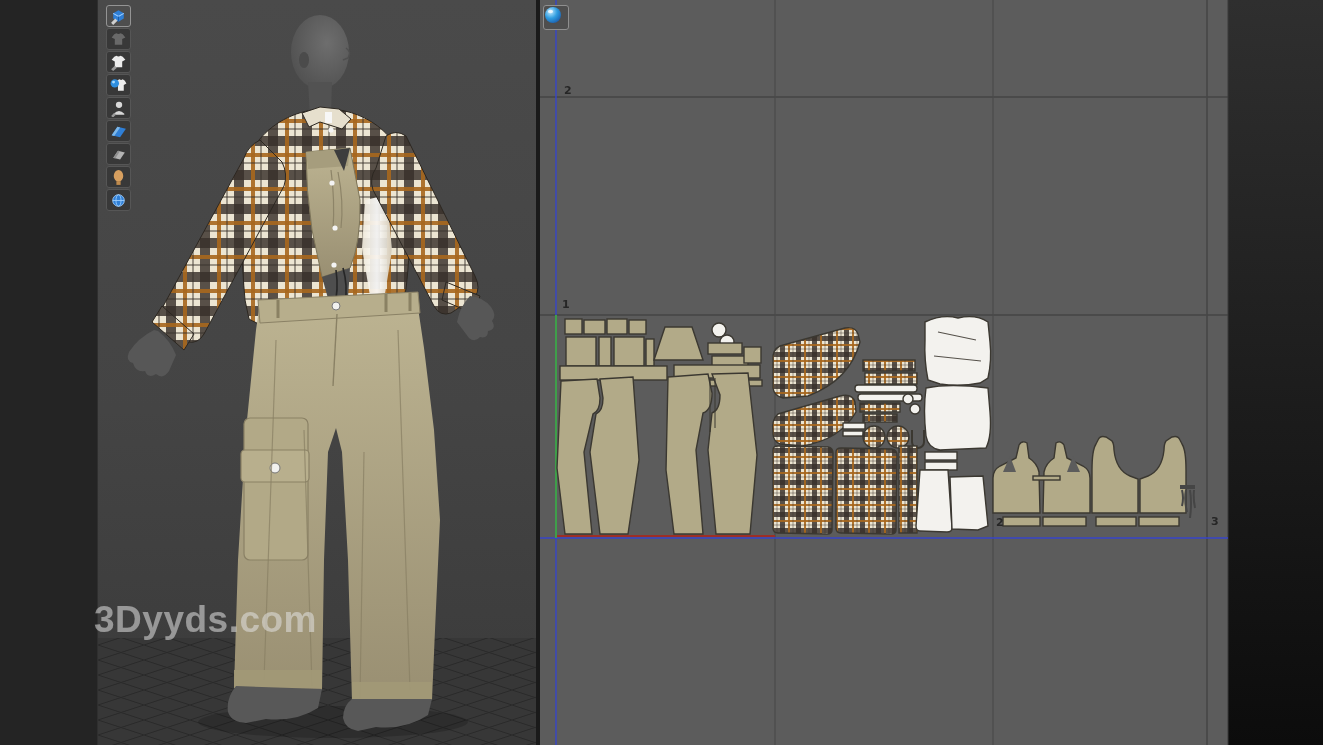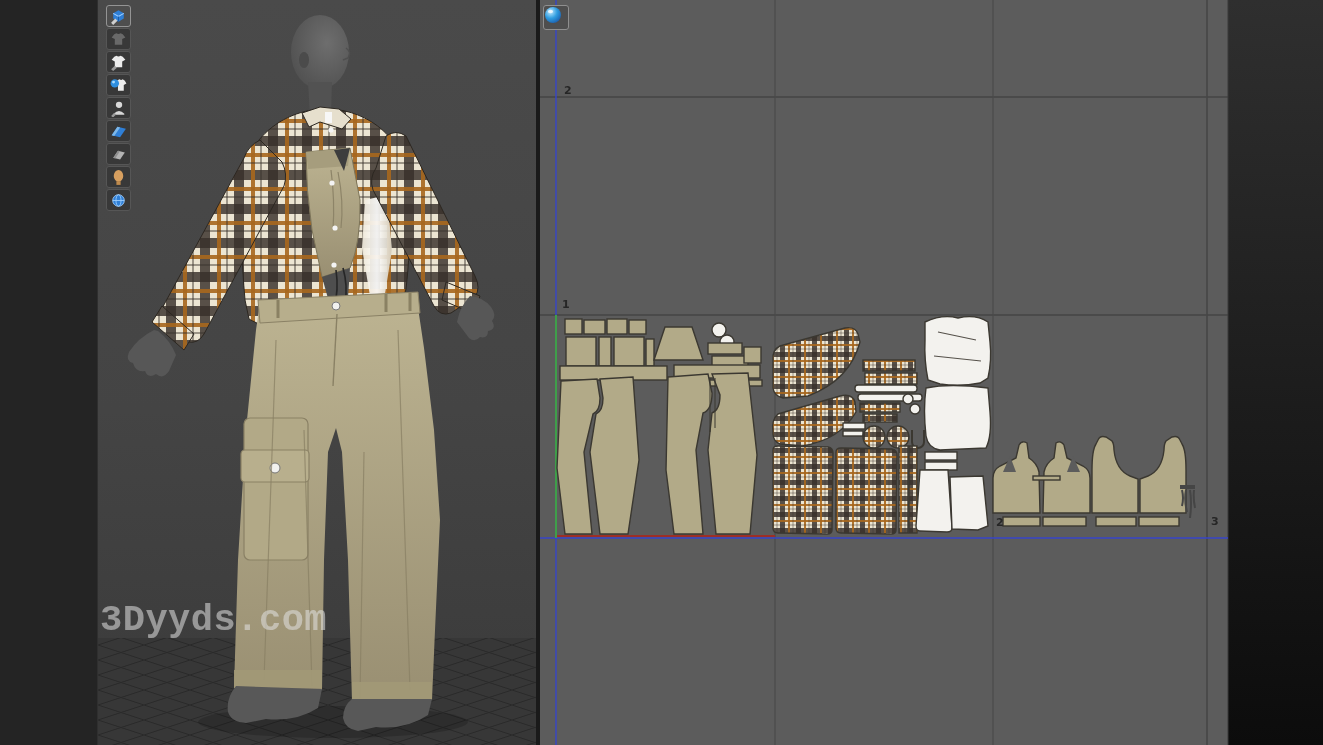--- a/index.html
+++ b/index.html
@@ -15,23 +15,23 @@
                background:linear-gradient(#4a4a4a,#444 55%,#3a3a3a);}
   .scene3d{position:absolute;left:0;top:0;}
 
   
   .toolbar-3d{position:absolute;left:8px;top:5px;display:flex;flex-direction:column;gap:1px;}
   .tool-btn{width:25px;height:22px;background:#383838;border:1px solid #565656;border-radius:3px;
             display:flex;align-items:center;justify-content:center;padding:0;box-sizing:border-box;cursor:pointer;}
   .tool-btn.selected{background:#4e4e4e;border-color:#949494;}
   .tool-btn svg{display:block;}
 
-  .watermark{position:absolute;left:100px;top:599px;font-size:37px;font-weight:700;
+  .watermark{position:absolute;left:94px;top:599px;font-size:37px;font-weight:700;
              color:rgba(225,225,225,.55);letter-spacing:.5px;
-             font-family:Liberation Mono, monospace;}
+             font-family:Liberation Sans, sans-serif;}
 
   
   .divider{position:absolute;left:536px;top:0;width:4px;height:745px;background:#1a1a1a;}
 
   
   .panel-2d{position:absolute;left:540px;top:0;width:783px;height:745px;background:#5c5c5c;}
   .panel-2d svg{position:absolute;left:0;top:0;}
   .grid-label{position:absolute;font-family:"DejaVu Sans",sans-serif;font-size:11px;
               color:#262626;font-weight:700;line-height:11px;}
   #gl0{left:24px;top:85px;}

